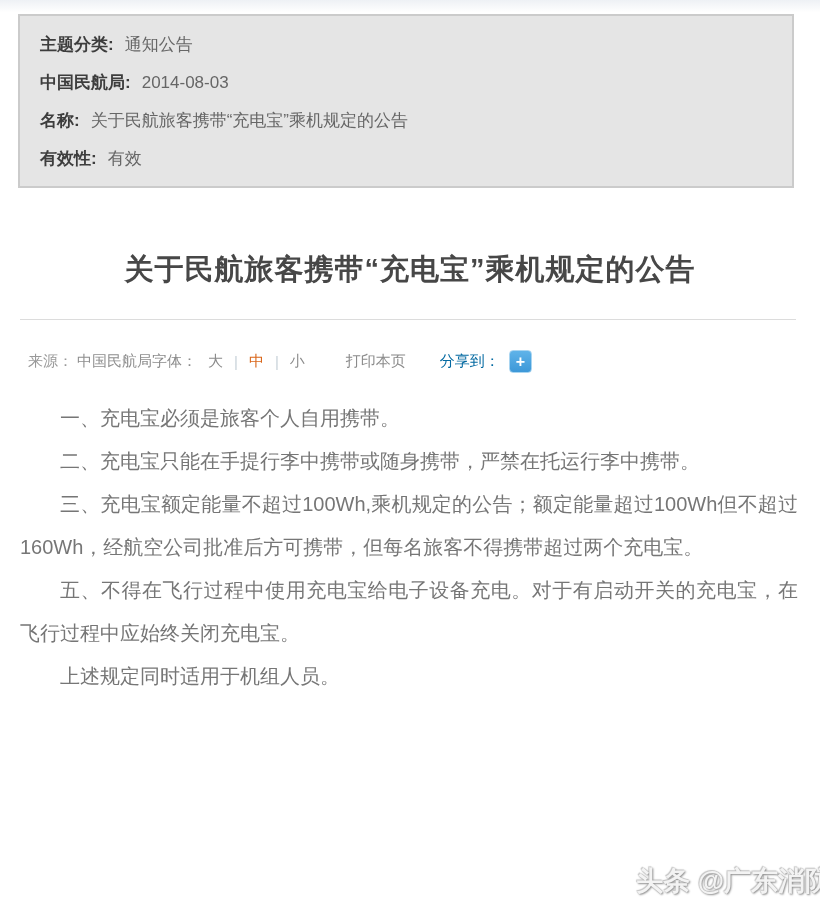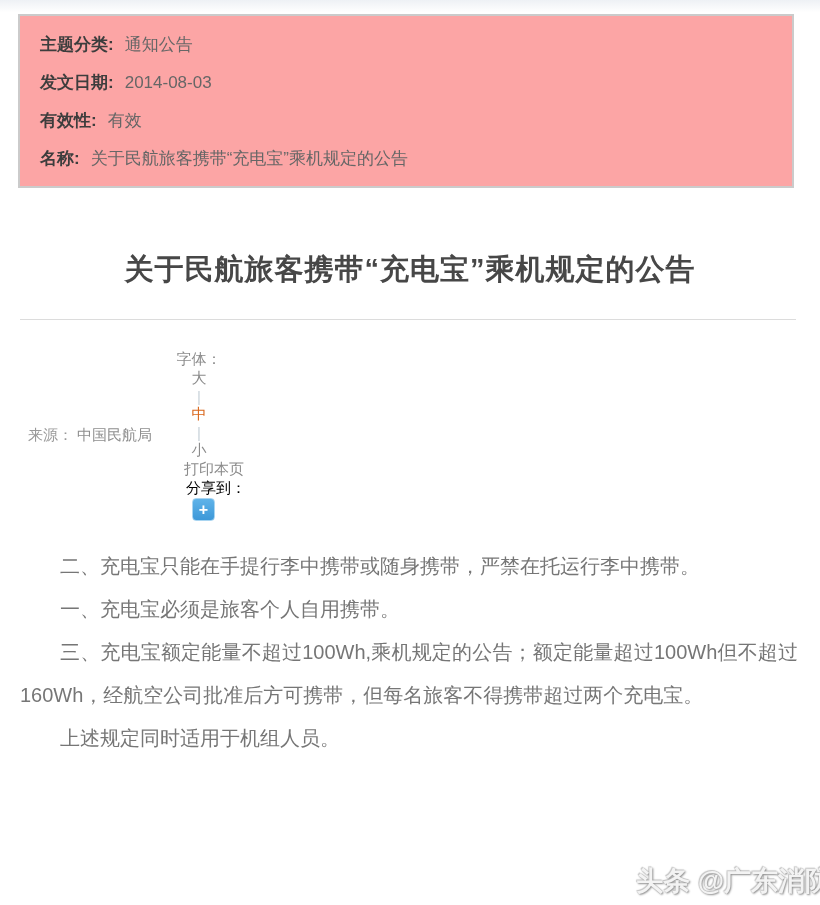--- a/index.html
+++ b/index.html
@@ -14,21 +14,21 @@
   .top-fade {
     height: 13px;
     background: linear-gradient(180deg, #eef1f5 0%, #ffffff 95%);
   }
 
   
   .meta-box {
     margin: 1px 26px 0 18px;
     border: 2px solid #cbcbcb;
     padding: 10px 20px 8px 20px;
-    background: #fca5a5;
+    background: #e5e5e5;
   }
   .meta-row { line-height: 38px; font-size: 17px; white-space: nowrap; }
   .meta-label { font-weight: bold; color: #3d3d3d; }
   .meta-value { color: #666666; margin-left: 11px; }
 
   
   .title {
     margin: 62px 20px 0 20px;
     text-align: center;
     font-size: 29px;
@@ -42,27 +42,27 @@
   }
 
   
   .toolbar {
     display: flex; justify-content: flex-start; align-items: center;
     margin: 30px 40px 0 28px;
     font-size: 15px;
   }
   .source { color: #999999; }
   .source .src-value { margin-left: 4px; color: #8e8e8e; }
-  .tools { display: flex; align-items: center; color: #8b8b8b; flex-direction: column; }
+  .tools { display: flex; align-items: center; color: #8b8b8b; }
   .font-label { color: #8b8b8b; }
   .font-opt { margin: 0 11px; color: #8b8b8b; cursor: pointer; }
   .font-opt.active { color: #d9661a; }
   .sep { color: #c8d2d9; }
   .print-btn { margin-left: 30px; color: #8b8b8b; cursor: pointer; }
-  .share-label { margin-left: 34px; color: #000000; }
+  .share-label { margin-left: 34px; color: #0369a1; }
   .share-btn {
     display: inline-block; width: 21px; height: 21px; margin-left: 9px;
     background: linear-gradient(180deg, #5fb3e9 0%, #3d98d8 100%);
     border: 1px solid #a9d5f1; border-radius: 4px;
     color: #ffffff; font-weight: bold; font-size: 16px;
     line-height: 21px; text-align: center; cursor: pointer;
   }
 
   
   .body-text {
@@ -87,27 +87,27 @@
 
 <div class="page">
 
   <div class="top-fade"></div>
 
   <div class="meta-box">
     <div class="meta-row">
       <span class="meta-label">主题分类:</span><span class="meta-value">通知公告</span>
     </div>
     <div class="meta-row">
-      <span class="meta-label">发文日期:</span><span class="meta-value">2014-08-03</span>
+      <span class="meta-label">中国民航局:</span><span class="meta-value">2014-08-03</span>
+    </div>
+    <div class="meta-row">
+      <span class="meta-label">名称:</span><span class="meta-value">关于民航旅客携带“充电宝”乘机规定的公告</span>
     </div>
     <div class="meta-row">
       <span class="meta-label">有效性:</span><span class="meta-value">有效</span>
-    </div>
-    <div class="meta-row">
-      <span class="meta-label">名称:</span><span class="meta-value">关于民航旅客携带“充电宝”乘机规定的公告</span>
     </div>
   </div>
 
   <h1 class="title">关于民航旅客携带“充电宝”乘机规定的公告</h1>
 
   <div class="divider"></div>
 
   <div class="toolbar">
     <div class="source">
       <span class="src-label">来源：</span><span class="src-value">中国民航局</span>
@@ -119,21 +119,22 @@
       <span class="font-opt active">中</span>
       <span class="sep">|</span>
       <span class="font-opt">小</span>
       <span class="print-btn">打印本页</span>
       <span class="share-label">分享到：</span>
       <span class="share-btn">+</span>
     </div>
   </div>
 
   <div class="body-text">
+    <p>一、充电宝必须是旅客个人自用携带。</p>
     <p>二、充电宝只能在手提行李中携带或随身携带，严禁在托运行李中携带。</p>
-    <p>一、充电宝必须是旅客个人自用携带。</p>
     <p>三、充电宝额定能量不超过100Wh,乘机规定的公告；额定能量超过100Wh但不超过160Wh，经航空公司批准后方可携带，但每名旅客不得携带超过两个充电宝。</p>
+    <p>五、不得在飞行过程中使用充电宝给电子设备充电。对于有启动开关的充电宝，在飞行过程中应始终关闭充电宝。</p>
     <p>上述规定同时适用于机组人员。</p>
   </div>
 
   <div class="watermark">头条 @广东消防</div>
 
 </div>
 
 </body></html>

